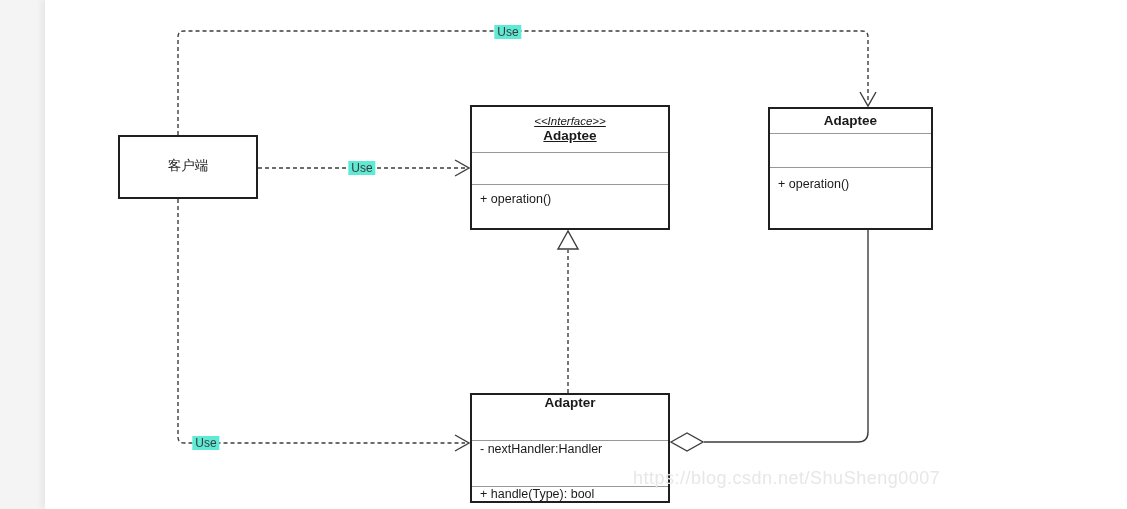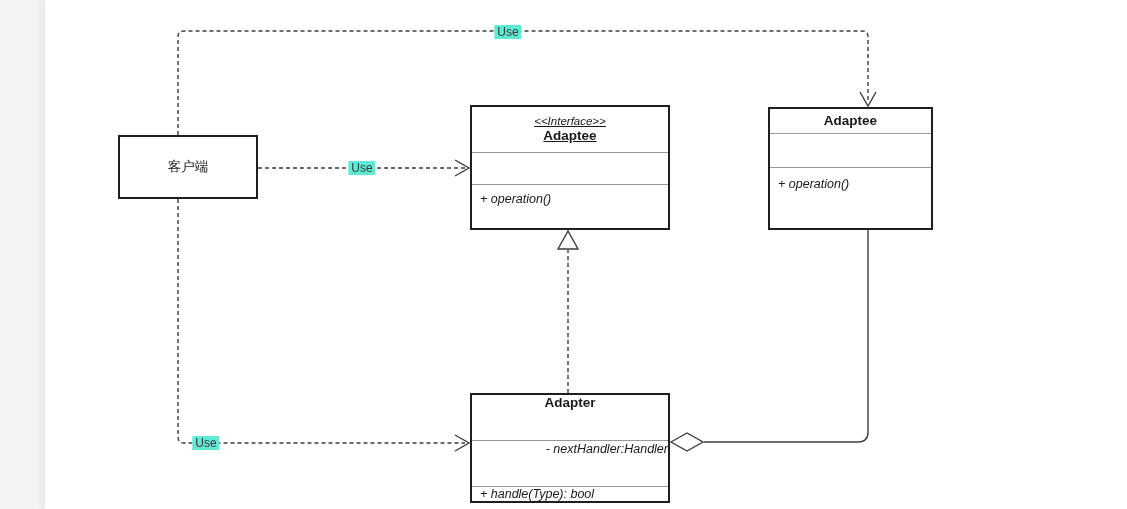--- a/index.html
+++ b/index.html
@@ -45,42 +45,41 @@
     font-weight: 400;
   }
   .uml-title .cls-name {
     font-weight: 700;
     font-size: 13.5px;
   }
   .compartment {
     border-top: 1.5px solid #989898;
     font-size: 12.5px;
     padding-left: 8px;
-    font-style: italic;
   }
   .client-box {
     left: 73px; top: 135px; width: 140px; height: 64px;
     align-items: center; justify-content: center;
     font-size: 13px;
   }
-  .client-box .uml-title { flex: 1; }
+  .client-box .uml-title { flex: 1; font-family: Liberation Mono, monospace; }
   
   .target-box { left: 425px; top: 105px; width: 200px; height: 125px; }
   .target-box .uml-title { height: 45px; text-decoration: underline; }
   .target-box .attrs { height: 32px; }
   .target-box .ops { flex: 1; padding-top: 7px; }
   
   .adaptee-box { left: 723px; top: 107px; width: 165px; height: 123px; }
   .adaptee-box .uml-title { height: 24px; }
   .adaptee-box .attrs { height: 34px; }
   .adaptee-box .ops { flex: 1; padding-top: 9px; }
   
   .adapter-box { left: 425px; top: 393px; width: 200px; height: 110px; gap: 28px; }
   .adapter-box .uml-title { height: 28px; }
-  .adapter-box .attrs { height: 35px; display: flex; align-items: center; justify-content: flex-end; }
+  .adapter-box .attrs { height: 35px; display: flex; align-items: center; }
   .adapter-box .ops { flex: 1; display: flex; align-items: center; }
   
   .edge-label {
     position: absolute;
     background: #5eead4;
     font-size: 12px;
     color: #3a3a3a;
     line-height: 14px;
     padding: 0 3px;
     transform: translate(-50%, -50%);
@@ -167,13 +166,14 @@
     </div>
     <div class="compartment ops">
       <span>+ handle(Type): bool</span>
     </div>
   </div>
 
   <span class="edge-label use-top">Use</span>
   <span class="edge-label use-middle">Use</span>
   <span class="edge-label use-bottom">Use</span>
 
+  <span class="watermark">https://blog.csdn.net/ShuSheng0007</span>
 </div>
 
 </body></html>

